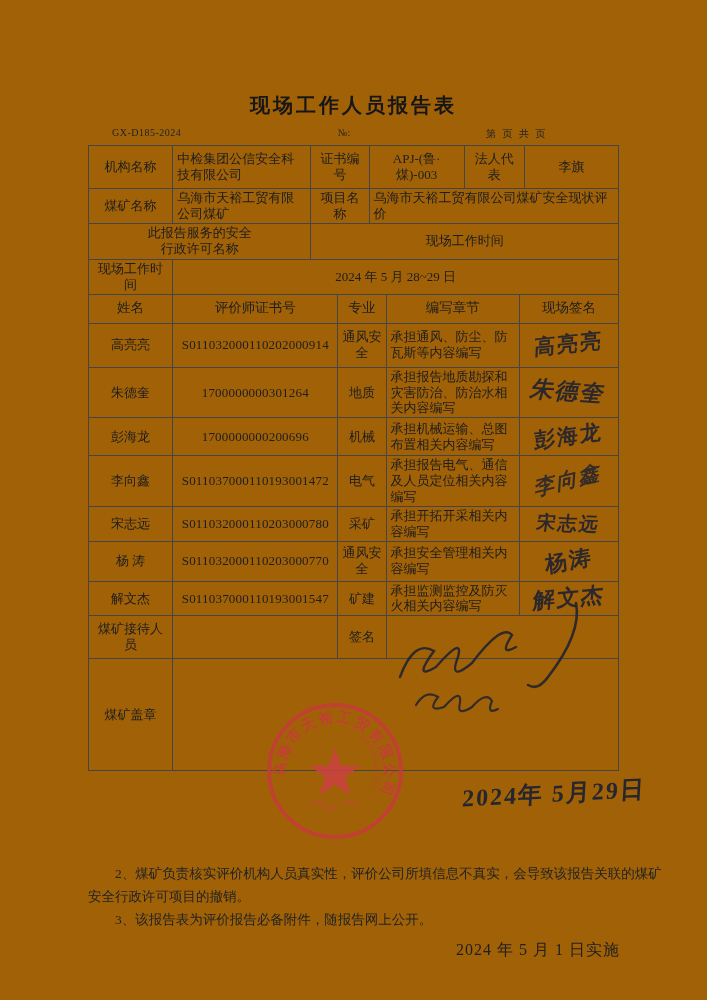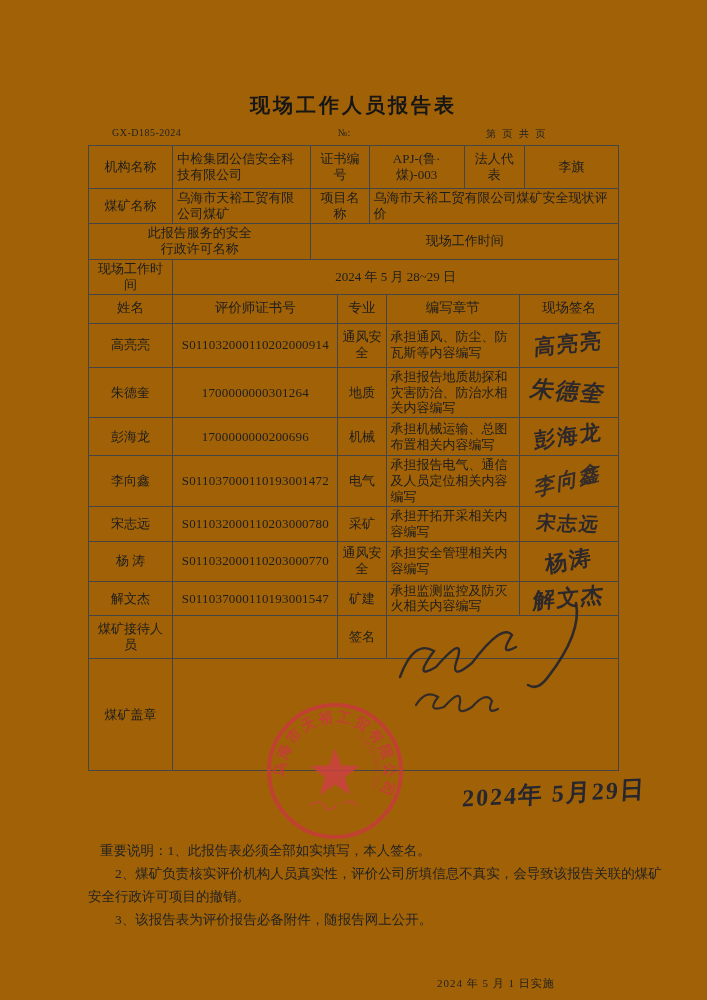--- a/index.html
+++ b/index.html
@@ -37,21 +37,21 @@
   .sig.s2{transform:rotate(-8deg) skewX(-6deg);}
   .sig.s3{transform:rotate(-14deg) skewX(-18deg);opacity:.85;}
   .sig.s4{transform:rotate(2deg) skewX(-6deg);font-size:19px;}
   .sig.s5{transform:rotate(-10deg) skewX(-4deg);font-size:22px;}
   .sig.s6{transform:rotate(-5deg) skewX(-10deg);font-size:22px;}
   .notes{position:absolute;left:88px;width:540px;font-size:13.5px;color:#222;line-height:1.2;}
   .n1{top:843px;left:100px;position:absolute;white-space:nowrap;}
   .n2{top:866px;left:115px;position:absolute;white-space:nowrap;}
   .n3{top:889px;left:88px;position:absolute;white-space:nowrap;}
   .n4{top:912px;left:115px;position:absolute;white-space:nowrap;}
-  .footer-date{position:absolute;top:940px;left:437px;font-size:11px;letter-spacing:1px;margin-top:36px;}
+  .footer-date{position:absolute;top:940px;left:456px;font-size:16px;letter-spacing:1px;}
   .stamp{position:absolute;top:694px;left:258px;width:155px;height:155px;pointer-events:none;}
   .hand-date{
     position:absolute;top:778px;left:462px;width:170px;
     font-size:24px;font-weight:600;color:#26262e;letter-spacing:2px;
     transform:rotate(-3deg) skewX(-6deg);white-space:nowrap;
   }
   .ink-overlay{position:absolute;top:585px;left:380px;width:250px;height:135px;pointer-events:none;}
 </style>
 </head>
 <body>
@@ -213,19 +213,18 @@
   </svg>
 
   <svg class="ink-overlay" viewBox="0 0 250 135">
     <path d="M 20 92 q 14 -38 34 -26 q -22 30 2 16 q 28 -32 22 -10 q -10 26 14 6 q 30 -40 40 -28 q -14 22 4 12" fill="none" stroke="#23232e" stroke-width="2.4" stroke-linecap="round" opacity="0.9"></path>
     <path d="M 196 18 q 6 30 -28 74 q -10 14 -20 8" fill="none" stroke="#23232e" stroke-width="2.6" stroke-linecap="round" opacity="0.9"></path>
     <path d="M 36 120 q 10 -16 22 -8 q -12 16 6 10 q 18 -20 16 -4 q -4 14 12 4 q 14 -16 20 -6 q -6 14 6 8" fill="none" stroke="#23232e" stroke-width="2.2" stroke-linecap="round" opacity="0.88"></path>
   </svg>
 
   <div class="hand-date">2024年 5月29日</div>
 
-  <div class="notes n1">重要说明：1、此报告表必须全部如实填写，本人签名。</div>
   <div class="notes n2">2、煤矿负责核实评价机构人员真实性，评价公司所填信息不真实，会导致该报告关联的煤矿</div>
   <div class="notes n3">安全行政许可项目的撤销。</div>
   <div class="notes n4">3、该报告表为评价报告必备附件，随报告网上公开。</div>
   <div class="footer-date">2024 年 5 月 1 日实施</div>
 
 </div>
 
 </body></html>

